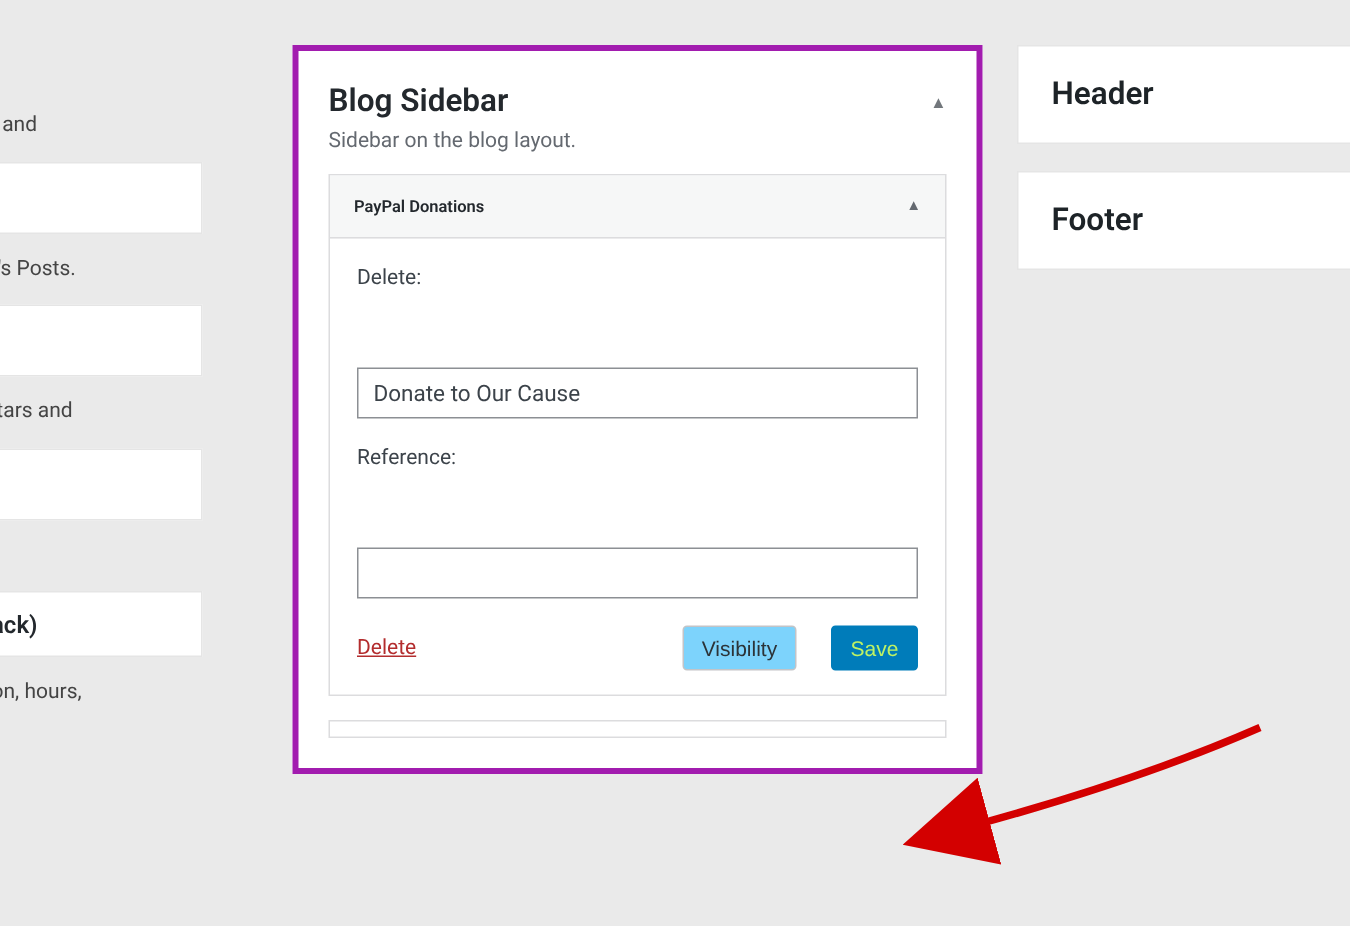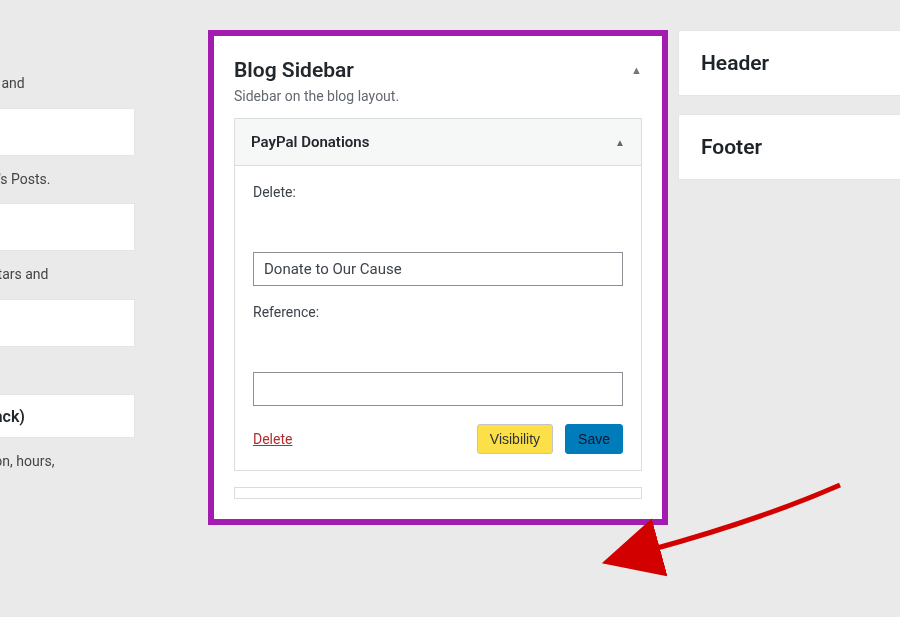--- a/index.html
+++ b/index.html
@@ -4,43 +4,43 @@
 <style>
   * { box-sizing: border-box; margin: 0; padding: 0; }
   body { font-family: -apple-system, BlinkMacSystemFont, "Segoe UI", Roboto, sans-serif; background: #eaeaea; width: 900px; height: 617px; overflow: hidden; color: #23282d; position: relative; }
 
   .left-col { position: absolute; left: -40px; top: 70px; width: 175px; }
   .left-snip { color: #444; font-size: 14px; padding: 4px 0 14px 0; line-height: 1.4; }
   .left-box { background: #fff; border: 1px solid #e5e5e5; height: 48px; margin-bottom: 10px; border-radius: 0; }
   .left-box.short { height: 44px; }
   .bold-row { font-weight: 600; }
 
-  .main-panel { position: absolute; left: 208px; top: 30px; width: 460px; background: #fff; border: 6px solid #a21caf; padding: 0 20px 20px 20px; }
+  .main-panel { position: absolute; left: 195px; top: 30px; width: 460px; background: #fff; border: 4px solid #a21caf; padding: 0 20px 20px 20px; }
   .area-title { font-size: 21px; font-weight: 600; padding: 22px 0 6px 0; display: flex; justify-content: space-between; align-items: center; }
   .area-title .collapse-ic { font-size: 11px; color: #72777c; }
   .area-desc { color: #646970; font-size: 14px; padding-bottom: 14px; }
 
   .widget-card { border: 1px solid #dcdcde; }
   .widget-head { background: #f6f7f7; border-bottom: 1px solid #dcdcde; padding: 14px 16px; display: flex; justify-content: space-between; align-items: center; cursor: pointer; }
-  .widget-head .wh-title { font-weight: 600; font-size: 15px; }
+  .widget-head .wh-title { font-weight: 600; font-size: 11px; }
   .widget-head .wh-toggle { font-size: 10px; color: #646970; }
   .widget-body { padding: 18px 18px 16px 18px; }
   .form-label { display: block; font-size: 14px; color: #3c434a; margin-bottom: 4px; }
   .form-row { margin-bottom: 18px; }
   .inp { width: 100%; border: 1px solid #8c8f94; border-radius: 0; padding: 7px 10px; font-size: 15px; color: #3c434a; font-family: inherit; margin-top: 48px; }
   .inp-ta { min-height: 48px; resize: vertical; }
   .ta-wrap { position: relative; }
   .ta-wrap .inp { border: 2px solid #7e9ec0; }
   .gram-icon { position: absolute; right: 8px; bottom: 8px; width: 22px; height: 22px; border-radius: 50%; background: #15c39a; display: flex; align-items: center; justify-content: center; }
   .gram-icon svg { width: 14px; height: 14px; }
   .actions-row { display: flex; justify-content: space-between; align-items: center; margin-top: 4px; gap: 23px; }
   .del-link { color: #b32d2e; font-size: 14px; text-decoration: underline; cursor: pointer; }
   .btn { font-size: 14px; padding: 6px 12px; border-radius: 3px; cursor: pointer; }
-  .btn-sec { background: #fde047; border: 1px solid #c3c4c7; color: #2c3338; margin-right: 8px; }
-  .btn-primary { background: #007cba; border: 1px solid #007cba; color: #0f172a; }
+  .btn-sec { background: #7dd3fc; border: 1px solid #c3c4c7; color: #2c3338; margin-right: 8px; }
+  .btn-primary { background: #007cba; border: 1px solid #007cba; color: #bef264; margin-left: 11px; }
 
   .placeholder-panel { margin-top: 16px; border: 1px solid #dcdcde; height: 12px; background: #fff; }
 
   .right-col { position: absolute; left: 678px; top: 30px; width: 260px; }
   .right-box { background: #fff; border: 1px solid #e5e5e5; padding: 20px 22px; font-size: 21px; font-weight: 600; margin-bottom: 18px; color: #1d2327; }
 
   .arrow-layer { position: absolute; left: 0; top: 0; width: 900px; height: 617px; pointer-events: none; }
 </style>
 </head>
 <body>

